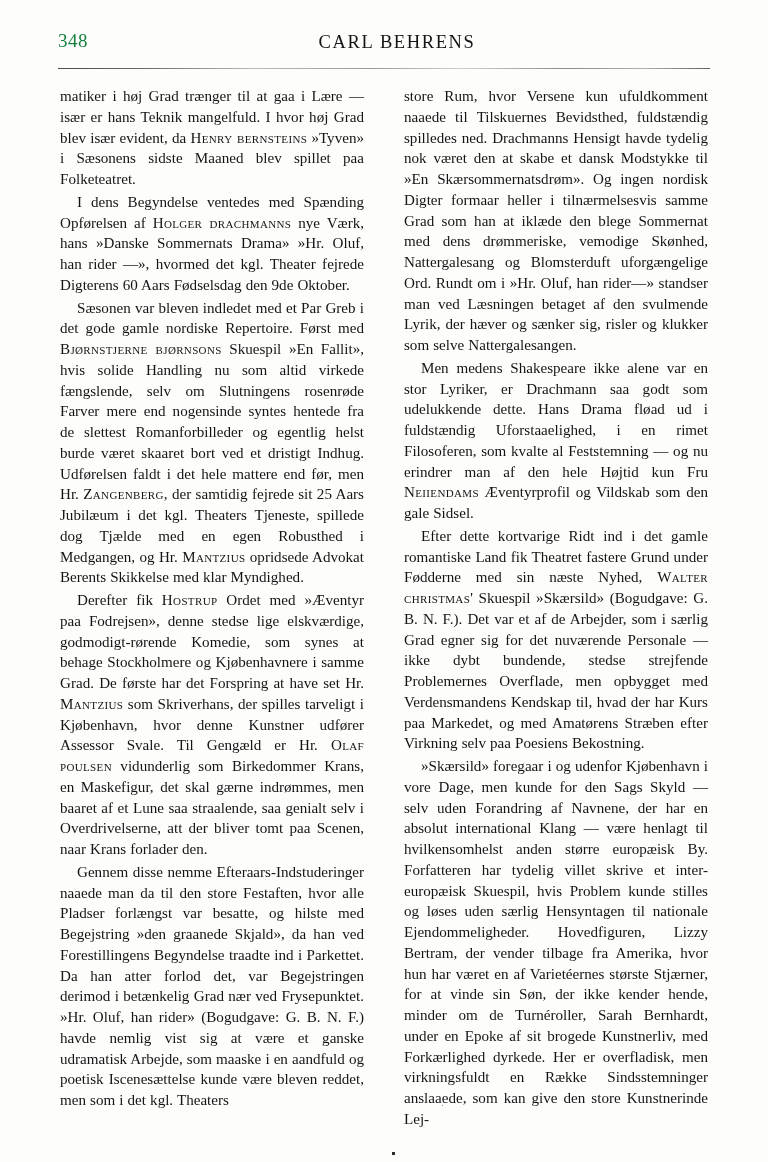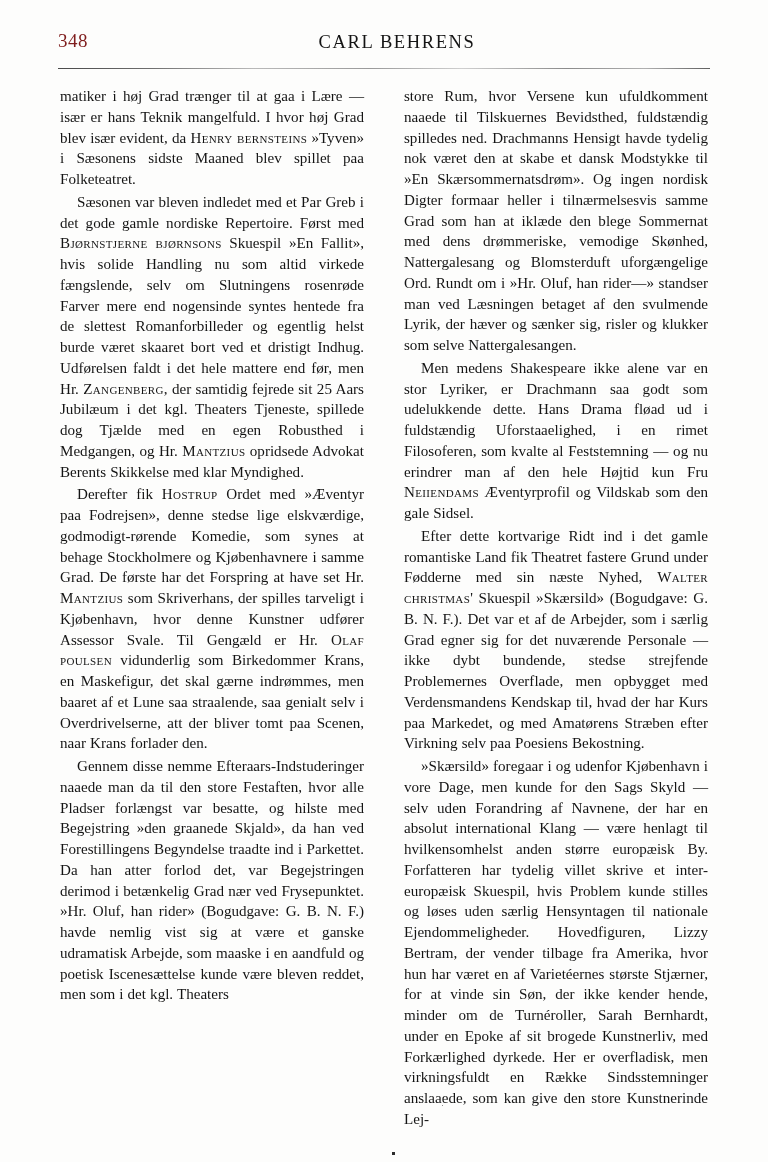--- a/index.html
+++ b/index.html
@@ -23,21 +23,21 @@
     top: 28px;
     width: 652px;
     height: 34px;
   }
   .folio {
     position: absolute;
     left: 0;
     top: 2px;
     font-size: 19px;
     letter-spacing: 0.5px;
-    color: #7f1d1d;
+    color: #15803d;
   }
   .runhead {
     position: absolute;
     left: 12px;
     right: 0;
     top: 4px;
     text-align: center;
     font-size: 18.5px;
     letter-spacing: 1.6px;
     color: #141414;
@@ -105,20 +105,21 @@
   <div class="header">
     <div class="folio"><span>348</span></div>
     <div class="runhead">CARL BEHRENS</div>
   </div>
   <div class="headrule"></div>
 
   <div class="columns">
 
     <div class="col">
       <p><span>matiker i høj Grad trænger til at gaa i Lære — især er hans Teknik mangelfuld. I hvor høj Grad blev især evident, da <span class="sc">Henry bernsteins</span> »Tyven» i Sæsonens sidste Maaned blev spillet paa Folketeatret.</span></p>
+      <p class="ind"><span>I dens Begyndelse ventedes med Spænding Opførelsen af <span class="sc">Holger drachmanns</span> nye Værk, hans »Danske Sommernats Drama» »Hr. Oluf, han rider —», hvormed det kgl. Theater fejrede Digterens 60 Aars Fødselsdag den 9de Oktober.</span></p>
       <p class="ind"><span>Sæsonen var bleven indledet med et Par Greb i det gode gamle nordiske Repertoire. Først med <span class="sc">Bjørnstjerne bjørnsons</span> Skuespil »En Fallit», hvis solide Handling nu som altid virkede fængslende, selv om Slutningens rosenrøde Farver mere end nogensinde syntes hentede fra de slettest Romanforbilleder og egentlig helst burde været skaaret bort ved et dristigt Indhug. Udførelsen faldt i det hele mattere end før, men Hr. <span class="sc">Zangenberg</span>, der samtidig fejrede sit 25 Aars Jubilæum i det kgl. Theaters Tjeneste, spillede dog Tjælde med en egen Robusthed i Medgangen, og Hr. <span class="sc">Mantzius</span> opridsede Advokat Berents Skikkelse med klar Myndighed.</span></p>
       <p class="ind"><span>Derefter fik <span class="sc">Hostrup</span> Ordet med »Æventyr paa Fodrejsen», denne stedse lige elskværdige, godmodigt-rørende Komedie, som synes at behage Stockholmere og Kjøbenhavnere i samme Grad. De første har det Forspring at have set Hr. <span class="sc">Mantzius</span> som Skriverhans, der spilles tarveligt i Kjøbenhavn, hvor denne Kunstner udfører Assessor Svale. Til Gengæld er Hr. <span class="sc">Olaf poulsen</span> vidunderlig som Birkedommer Krans, en Maskefigur, det skal gærne indrømmes, men baaret af et Lune saa straalende, saa genialt selv i Overdrivelserne, att der bliver tomt paa Scenen, naar Krans forlader den.</span></p>
       <p class="ind"><span>Gennem disse nemme Efteraars-Indstuderinger naaede man da til den store Festaften, hvor alle Pladser forlængst var besatte, og hilste med Begejstring »den graanede Skjald», da han ved Forestillingens Begyndelse traadte ind i Parkettet. Da han atter forlod det, var Begejstringen derimod i betænkelig Grad nær ved Frysepunktet. »Hr. Oluf, han rider» (Bogudgave: G. B. N. F.) havde nemlig vist sig at være et ganske udramatisk Arbejde, som maaske i en aandfuld og poetisk Iscenesættelse kunde være bleven reddet, men som i det kgl. Theaters</span></p>
     </div>
 
     <div class="col">
       <p><span>store Rum, hvor Versene kun ufuldkomment naaede til Tilskuernes Bevidsthed, fuldstændig spilledes ned. Drachmanns Hensigt havde tydelig nok været den at skabe et dansk Modstykke til »En Skærsommernatsdrøm». Og ingen nordisk Digter formaar heller i tilnærmelsesvis samme Grad som han at iklæde den blege Sommernat med dens drømmeriske, vemodige Skønhed, Nattergalesang og Blomsterduft uforgængelige Ord. Rundt om i »Hr. Oluf, han rider—» standser man ved Læsningen betaget af den svulmende Lyrik, der hæver og sænker sig, risler og klukker som selve Nattergalesangen.</span></p>
       <p class="ind"><span>Men medens Shakespeare ikke alene var en stor Lyriker, er Drachmann saa godt som udelukkende dette. Hans Drama fløad ud i fuldstændig Uforstaaelighed, i en rimet Filosoferen, som kvalte al Feststemning — og nu erindrer man af den hele Højtid kun Fru <span class="sc">Neiiendams</span> Æventyrprofil og Vildskab som den gale Sidsel.</span></p>
       <p class="ind"><span>Efter dette kortvarige Ridt ind i det gamle romantiske Land fik Theatret fastere Grund under Fødderne med sin næste Nyhed, <span class="sc">Walter christmas</span>' Skuespil »Skærsild» (Bogudgave: G. B. N. F.). Det var et af de Arbejder, som i særlig Grad egner sig for det nuværende Personale — ikke dybt bundende, stedse strejfende Problemernes Overflade, men opbygget med Verdensmandens Kendskap til, hvad der har Kurs paa Markedet, og med Amatørens Stræben efter Virkning selv paa Poesiens Bekostning.</span></p>
       <p class="ind"><span>»Skærsild» foregaar i og udenfor Kjøbenhavn i vore Dage, men kunde for den Sags Skyld — selv uden Forandring af Navnene, der har en absolut international Klang — være henlagt til hvilkensomhelst anden større europæisk By. Forfatteren har tydelig villet skrive et inter-europæisk Skuespil, hvis Problem kunde stilles og løses uden særlig Hensyntagen til nationale Ejendommeligheder. Hovedfiguren, Lizzy Bertram, der vender tilbage fra Amerika, hvor hun har været en af Varietéernes største Stjærner, for at vinde sin Søn, der ikke kender hende, minder om de Turnéroller, Sarah Bernhardt, under en Epoke af sit brogede Kunstnerliv, med Forkærlighed dyrkede. Her er overfladisk, men virkningsfuldt en Række Sindsstemninger anslaaede, som kan give den store Kunstnerinde Lej-</span></p>

